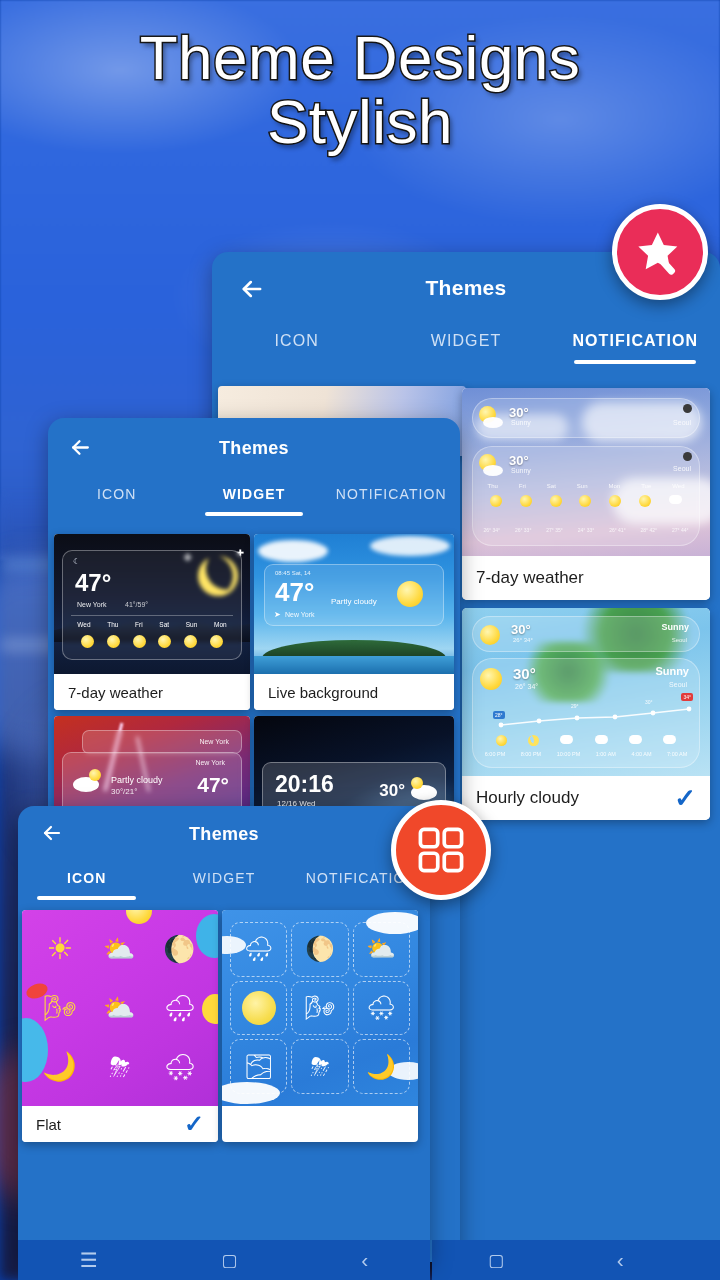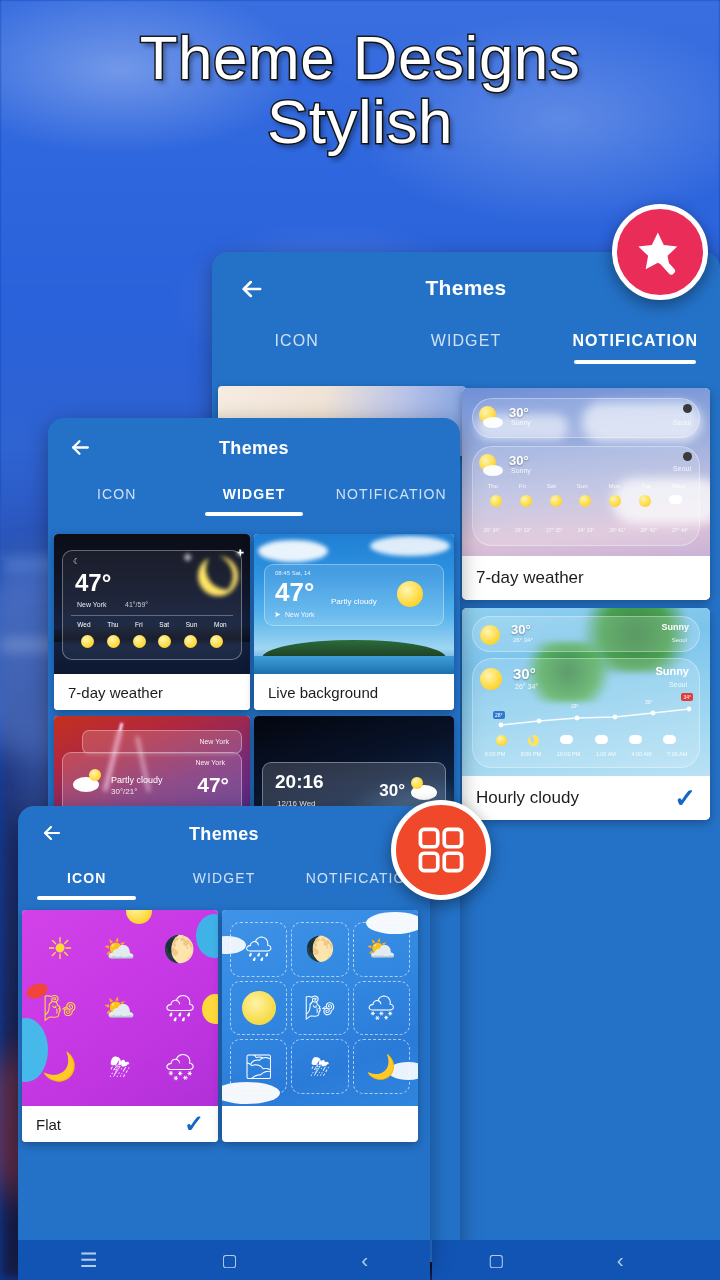--- a/index.html
+++ b/index.html
@@ -350,21 +350,21 @@
         <div class="tiny" style="position:absolute;right:12px;top:20px;font-size:21px;font-weight:bold;">47°</div>
         <div class="tiny" style="position:absolute;right:16px;top:6px;font-size:7px;opacity:.9;">New York</div>
       </div>
     </div>
   </div>
 
   <div class="card" style="left:206px; top:298px; width:200px; height:130px; border-radius:4px;">
     <div class="card-preview" style="height:130px;background:linear-gradient(165deg,#04060e 0%,#081228 38%,#0e2447 66%,#123b62 100%);">
       <div style="position:absolute;right:0;bottom:0;width:120px;height:70px;background:radial-gradient(ellipse at 70% 80%, rgba(110,170,220,.55), rgba(20,50,90,0) 70%);filter:blur(4px);"></div>
       <div class="glasscard" style="left:8px;top:46px;width:184px;height:58px;border-radius:9px;">
-        <div class="tiny" style="position:absolute;left:12px;top:8px;font-size:19px;font-weight:bold;">20:16</div>
+        <div class="tiny" style="position:absolute;left:12px;top:8px;font-size:23px;font-weight:bold;">20:16</div>
         <div class="tiny" style="position:absolute;left:14px;top:36px;font-size:8px;opacity:.9;">12/16 Wed</div>
         <div class="tiny" style="position:absolute;right:40px;top:18px;font-size:17px;font-weight:bold;">30°</div>
         <div class="cloudlet" style="right:8px;top:22px;width:26px;height:15px;"></div>
         <div class="sun" style="right:22px;top:14px;width:12px;height:12px;"></div>
         <div class="tiny" style="position:absolute;right:36px;top:43px;font-size:7px;opacity:.9;">New York</div>
       </div>
     </div>
   </div>
 </div>
 

